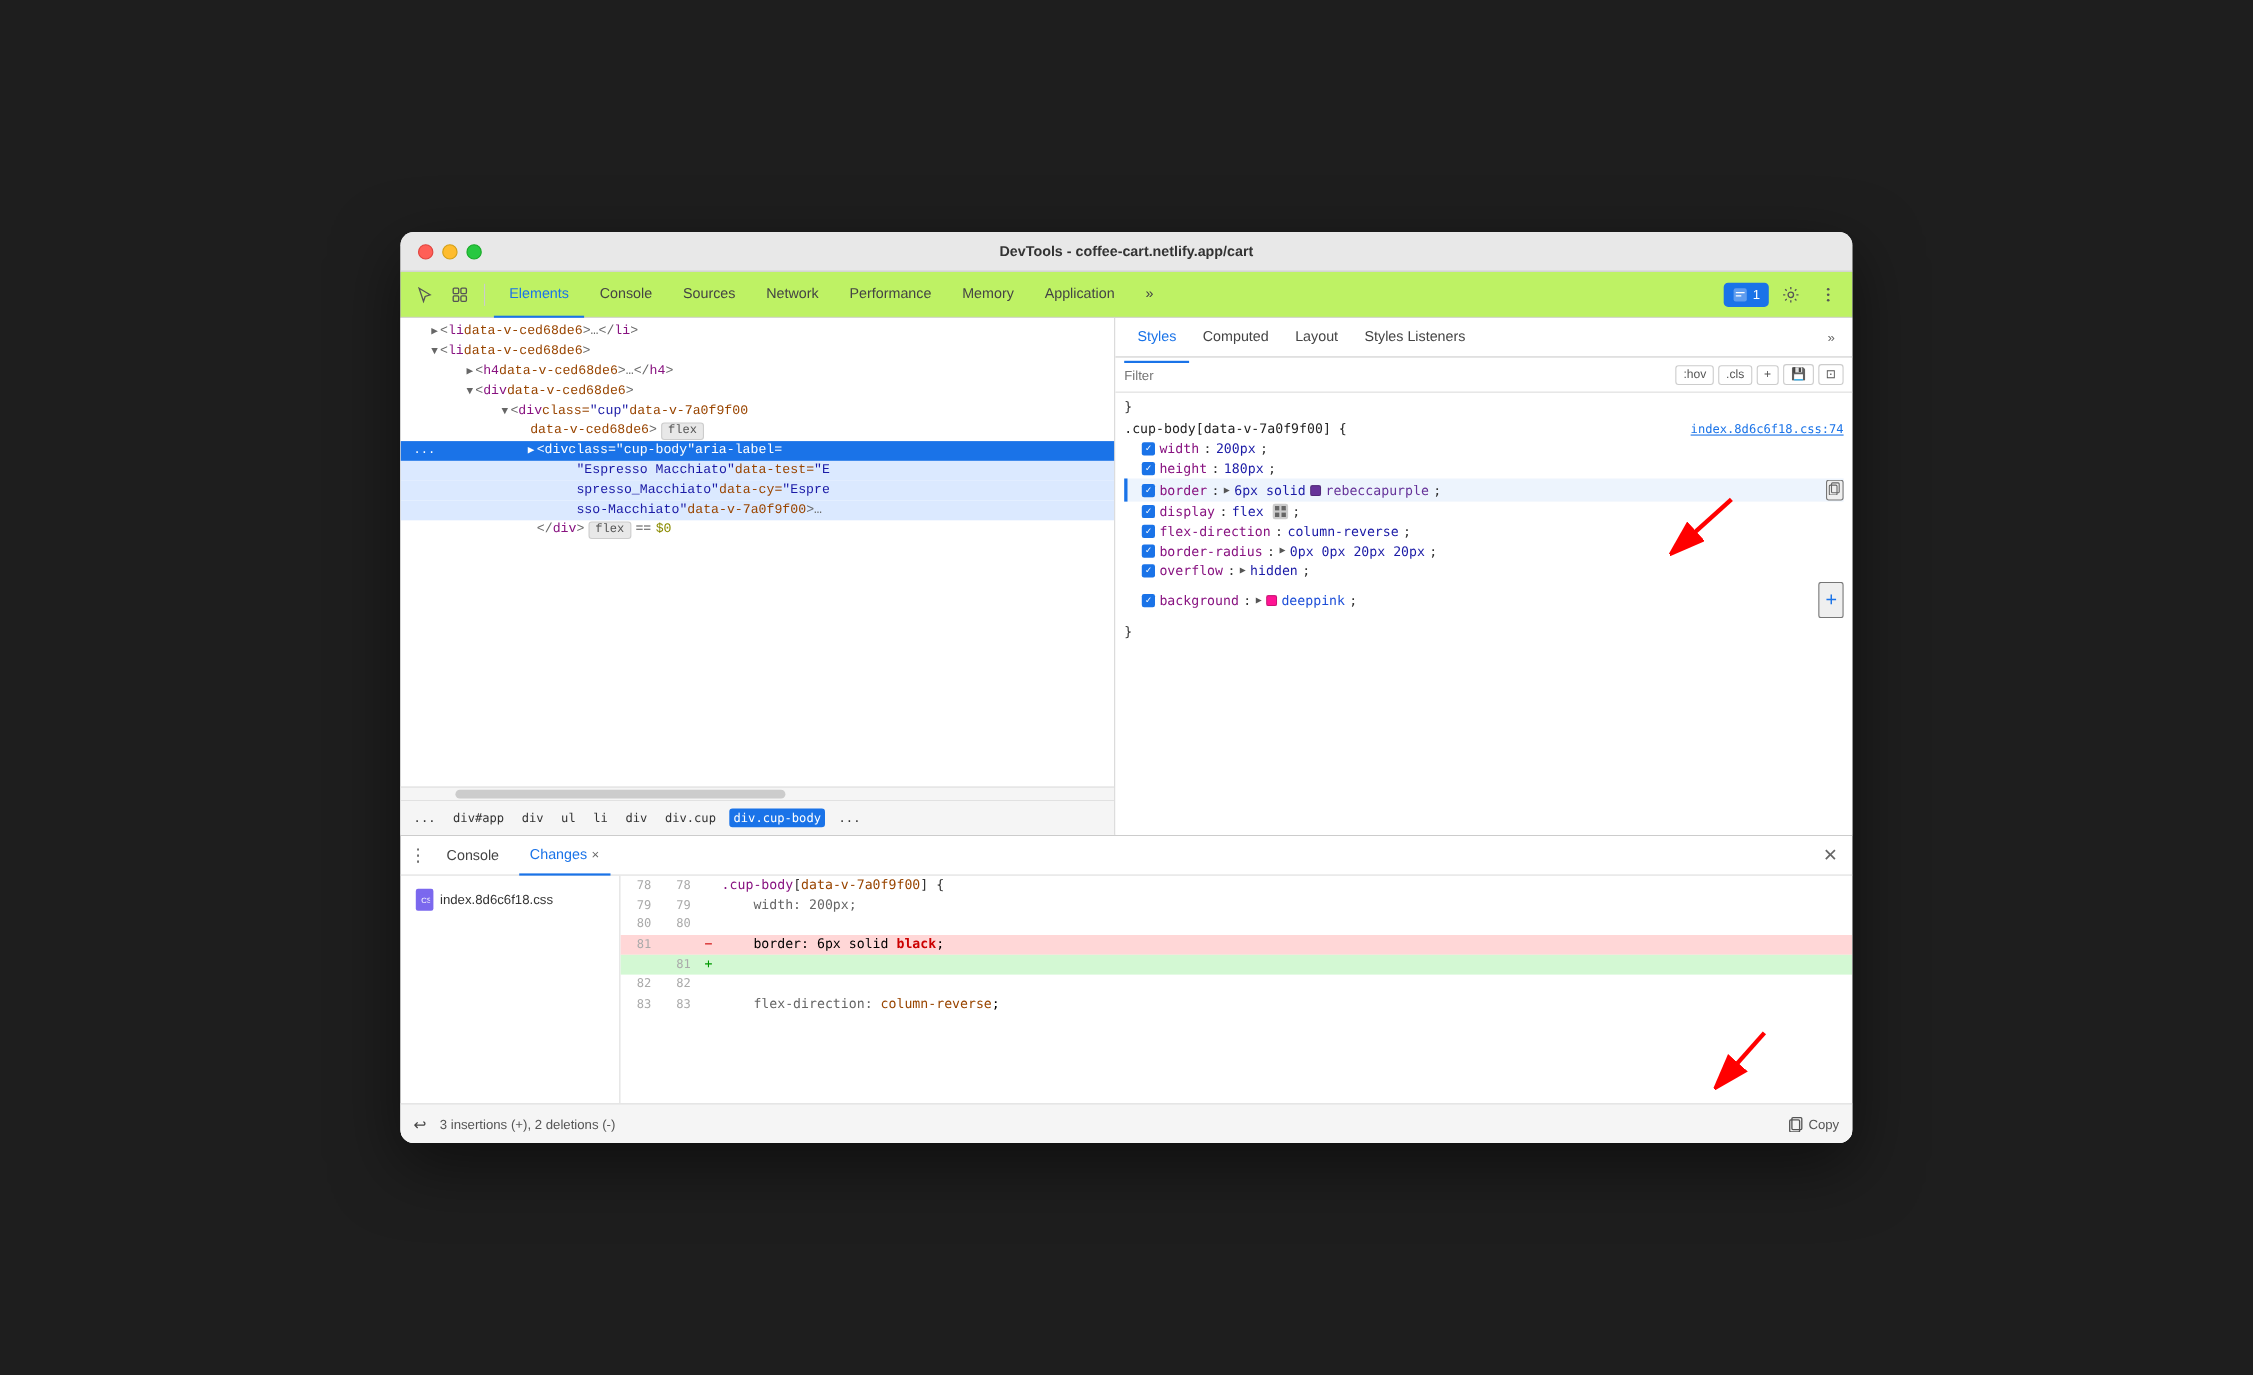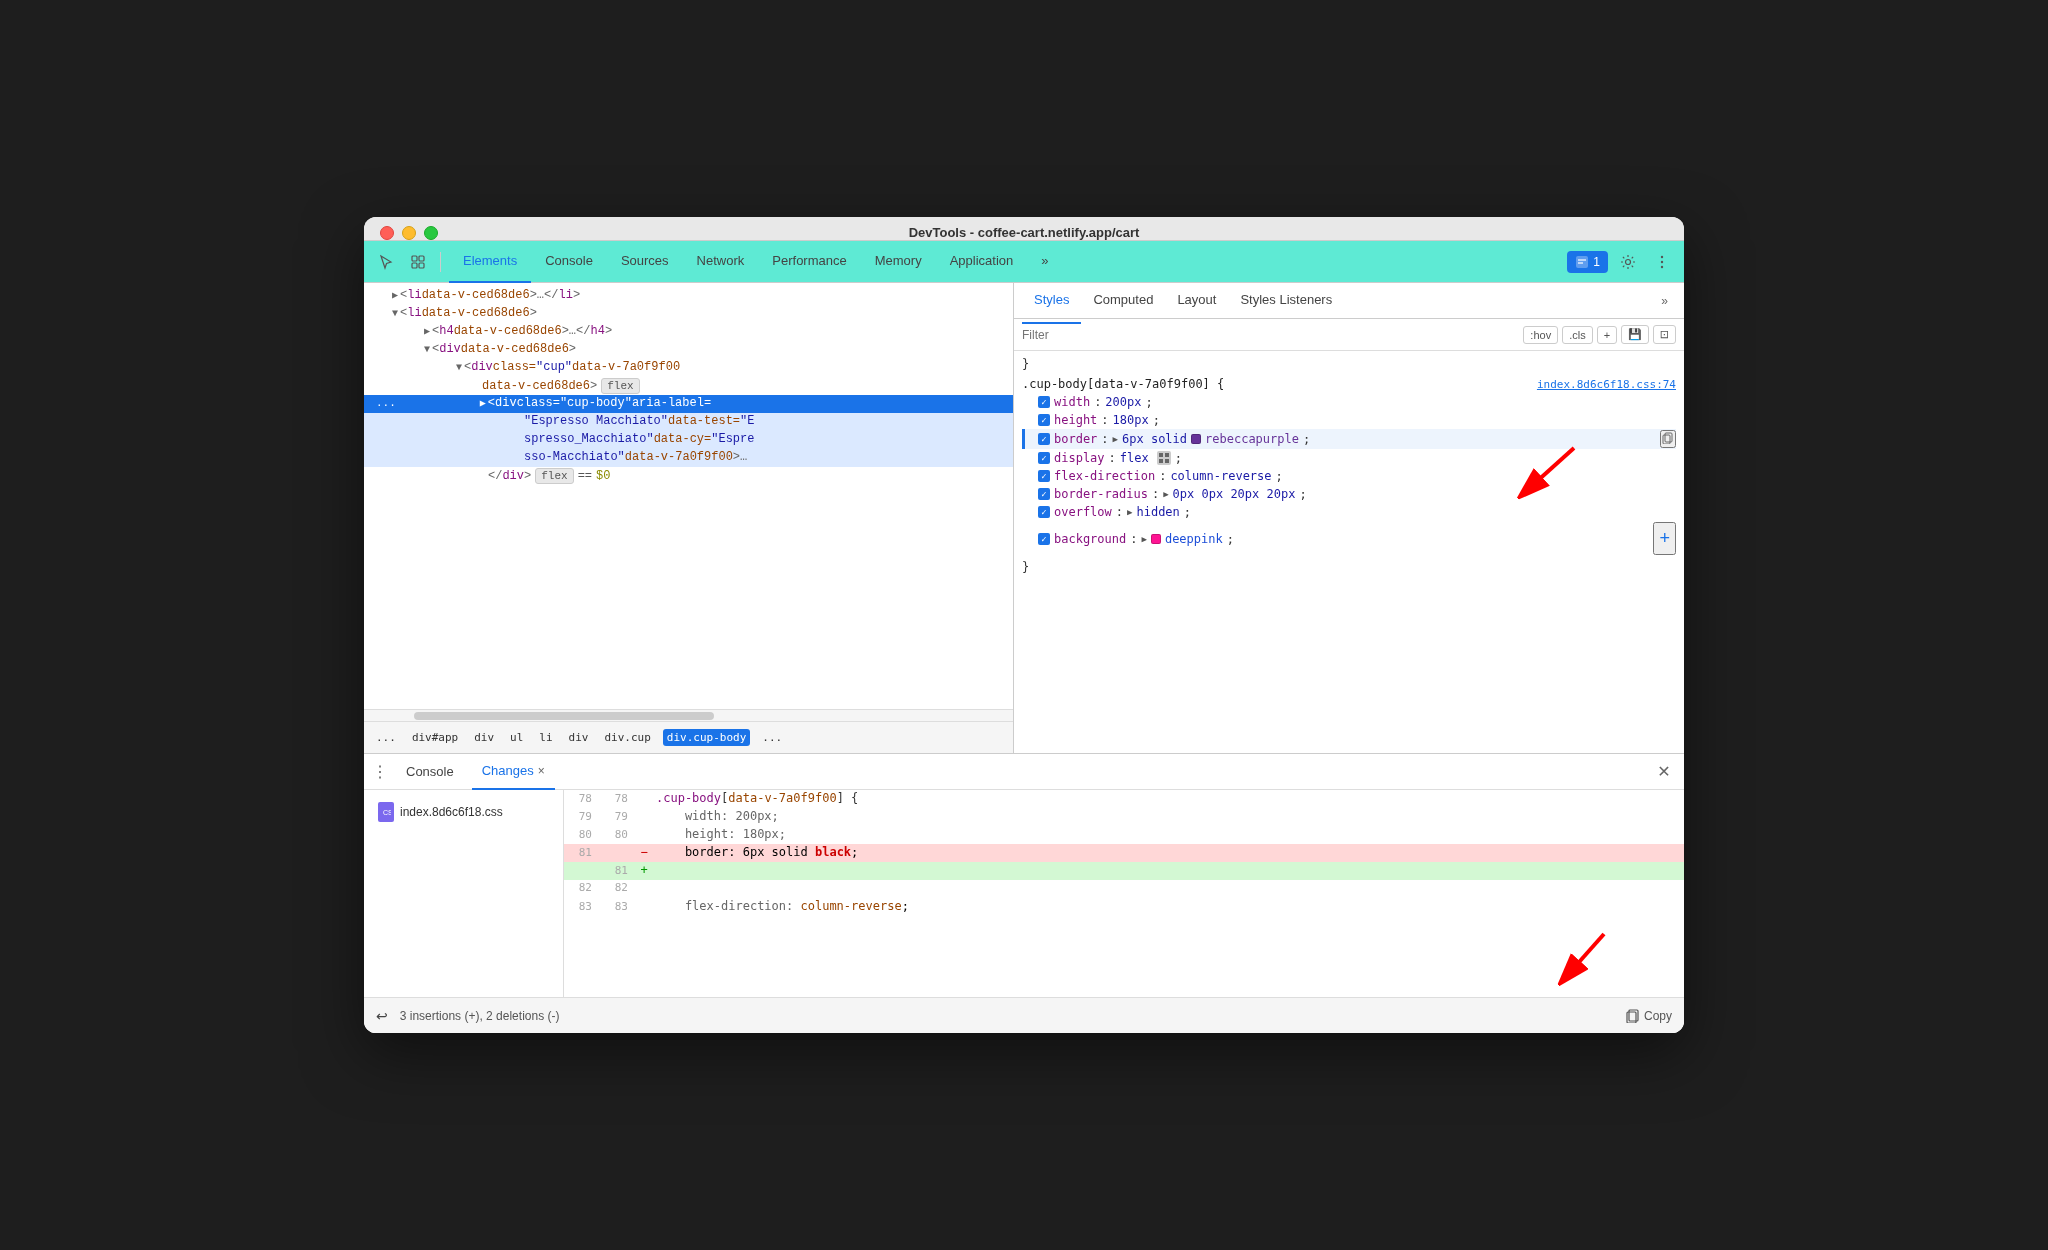--- a/index.html
+++ b/index.html
@@ -14,23 +14,23 @@
     .window {
       width: 1320px;
       background: #f0f0f0;
       border-radius: 12px;
       box-shadow: 0 20px 60px rgba(0,0,0,0.5);
       overflow: hidden;
     }
     
     .titlebar {
       background: #e8e8e8;
-      height: 24px;
-      display: flex;
-      align-items: flex-end;
+      height: 36px;
+      display: flex;
+      align-items: center;
       padding: 0 16px;
       border-bottom: 1px solid #ccc;
       position: relative;
     }
     .traffic-lights {
       display: flex;
       gap: 8px;
       align-items: center;
     }
     .traffic-light {
@@ -45,21 +45,21 @@
     .titlebar-title {
       position: absolute;
       left: 50%;
       transform: translateX(-50%);
       font-size: 13px;
       font-weight: 600;
       color: #333;
     }
     
     .devtools-toolbar {
-      background: #5eead4;
+      background: #bef264;
       border-bottom: 1px solid #ccc;
       display: flex;
       align-items: center;
       height: 42px;
       padding: 0 8px;
       gap: 4px;
     }
     .toolbar-icon-btn {
       width: 28px;
       height: 28px;
@@ -848,21 +848,20 @@
           <span class="diff-line-num">79</span>
           <span class="diff-line-num">79</span>
           <span class="diff-marker"></span>
           <span class="diff-code"><span style="color:#666;">    width: 200px;</span></span>
         </div>
 
         <div class="diff-row">
           <span class="diff-line-num">80</span>
           <span class="diff-line-num">80</span>
           <span class="diff-marker"></span>
-          <span class="diff-code"><span style="color:#666;">    height: 180px;</span></span>
         </div>
 
         <div class="diff-row removed">
           <span class="diff-line-num">81</span>
           <span class="diff-line-num"></span>
           <span class="diff-marker">−</span>
           <span class="diff-code">    border: 6px solid <span class="keyword-removed">black</span>;</span>
         </div>
 
         <div class="diff-row added">

